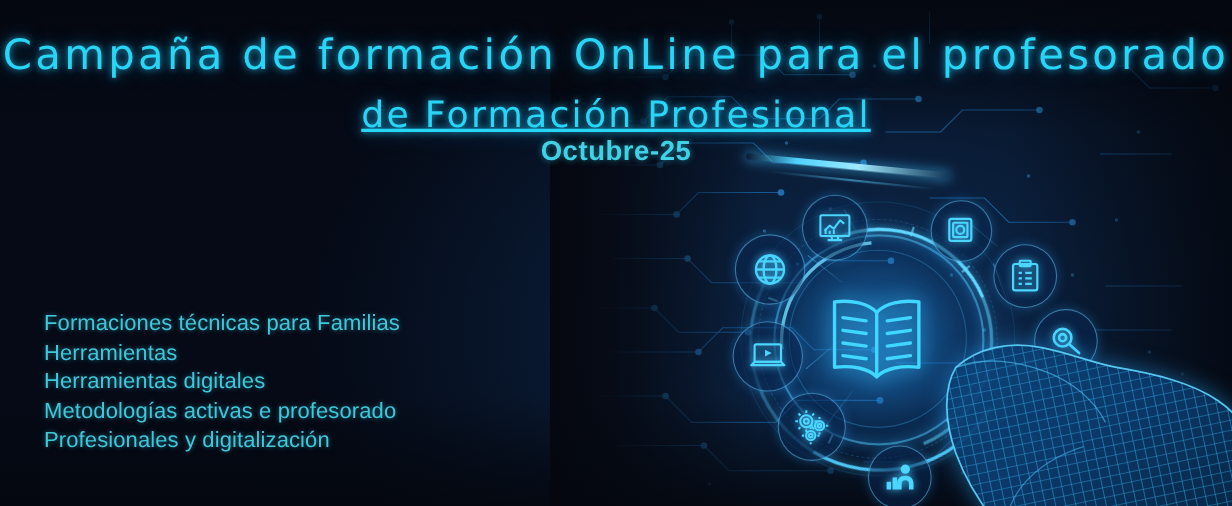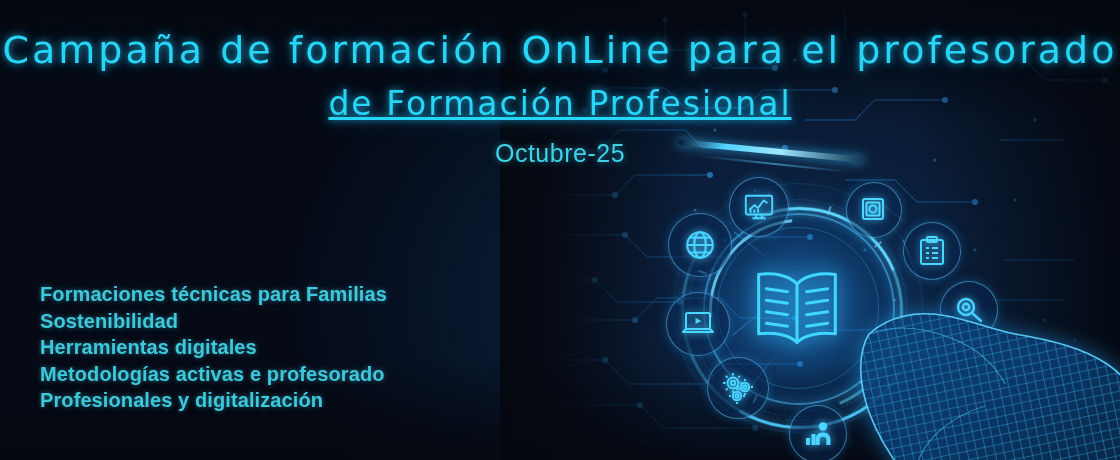--- a/index.html
+++ b/index.html
@@ -54,38 +54,37 @@
     font-family:"DejaVu Sans", sans-serif;
     font-weight:400;
     font-size:38px;
     letter-spacing:2.5px;
     text-shadow:0 0 7px rgba(35,200,250,.75),0 0 18px rgba(30,170,240,.45);
     white-space:nowrap;
   }
   #title1{margin-top:28px;font-size:38px;letter-spacing:3px;}
   #title2{margin-top:12px;font-size:33px;letter-spacing:2px;text-decoration:underline;}
   #subtitle{
-    margin-top:16px;
     color:#3fd2e6;
     font-family:"Liberation Sans", sans-serif;
-    font-weight:400;
+    font-weight:700;
     font-size:25px;
     letter-spacing:.5px;
     text-shadow:0 0 6px rgba(45,200,230,.6);
     text-align:center;
   }
 
   .bullets{
     position:absolute;left:40px;top:281px;z-index:6;
     list-style:none;margin:0;padding:0;
   }
   .bullets li{
     color:#3ec8da;
     font-family:"Liberation Sans", sans-serif;
-    font-weight:700;
+    font-weight:400;
     font-size:20px;
     line-height:26.5px;
     letter-spacing:.1px;
     text-shadow:0 0 5px rgba(55,190,215,.55);
     white-space:nowrap;
   }
 
   
   .hub{position:absolute;left:703px;top:213px;width:190px;height:190px;z-index:4;}
   .hub-glow{
@@ -360,19 +359,19 @@
   <div class="fade-edges"></div>
 
   <div class="title-wrap">
     <div class="title-line" id="title1">Campaña de formación OnLine para el profesorado</div>
     <div class="title-line" id="title2">de Formación Profesional</div>
     <div id="subtitle">Octubre-25</div>
   </div>
 
   <ul class="bullets" id="bullet-list">
       <li>Formaciones técnicas para Familias</li>
-      <li>Sostenibilidad</li>
+      <li>Herramientas</li>
       <li>Herramientas digitales</li>
       <li>Metodologías activas e profesorado</li>
       <li>Profesionales y digitalización</li>
     </ul>
 
 </div>
 
 </body></html>

